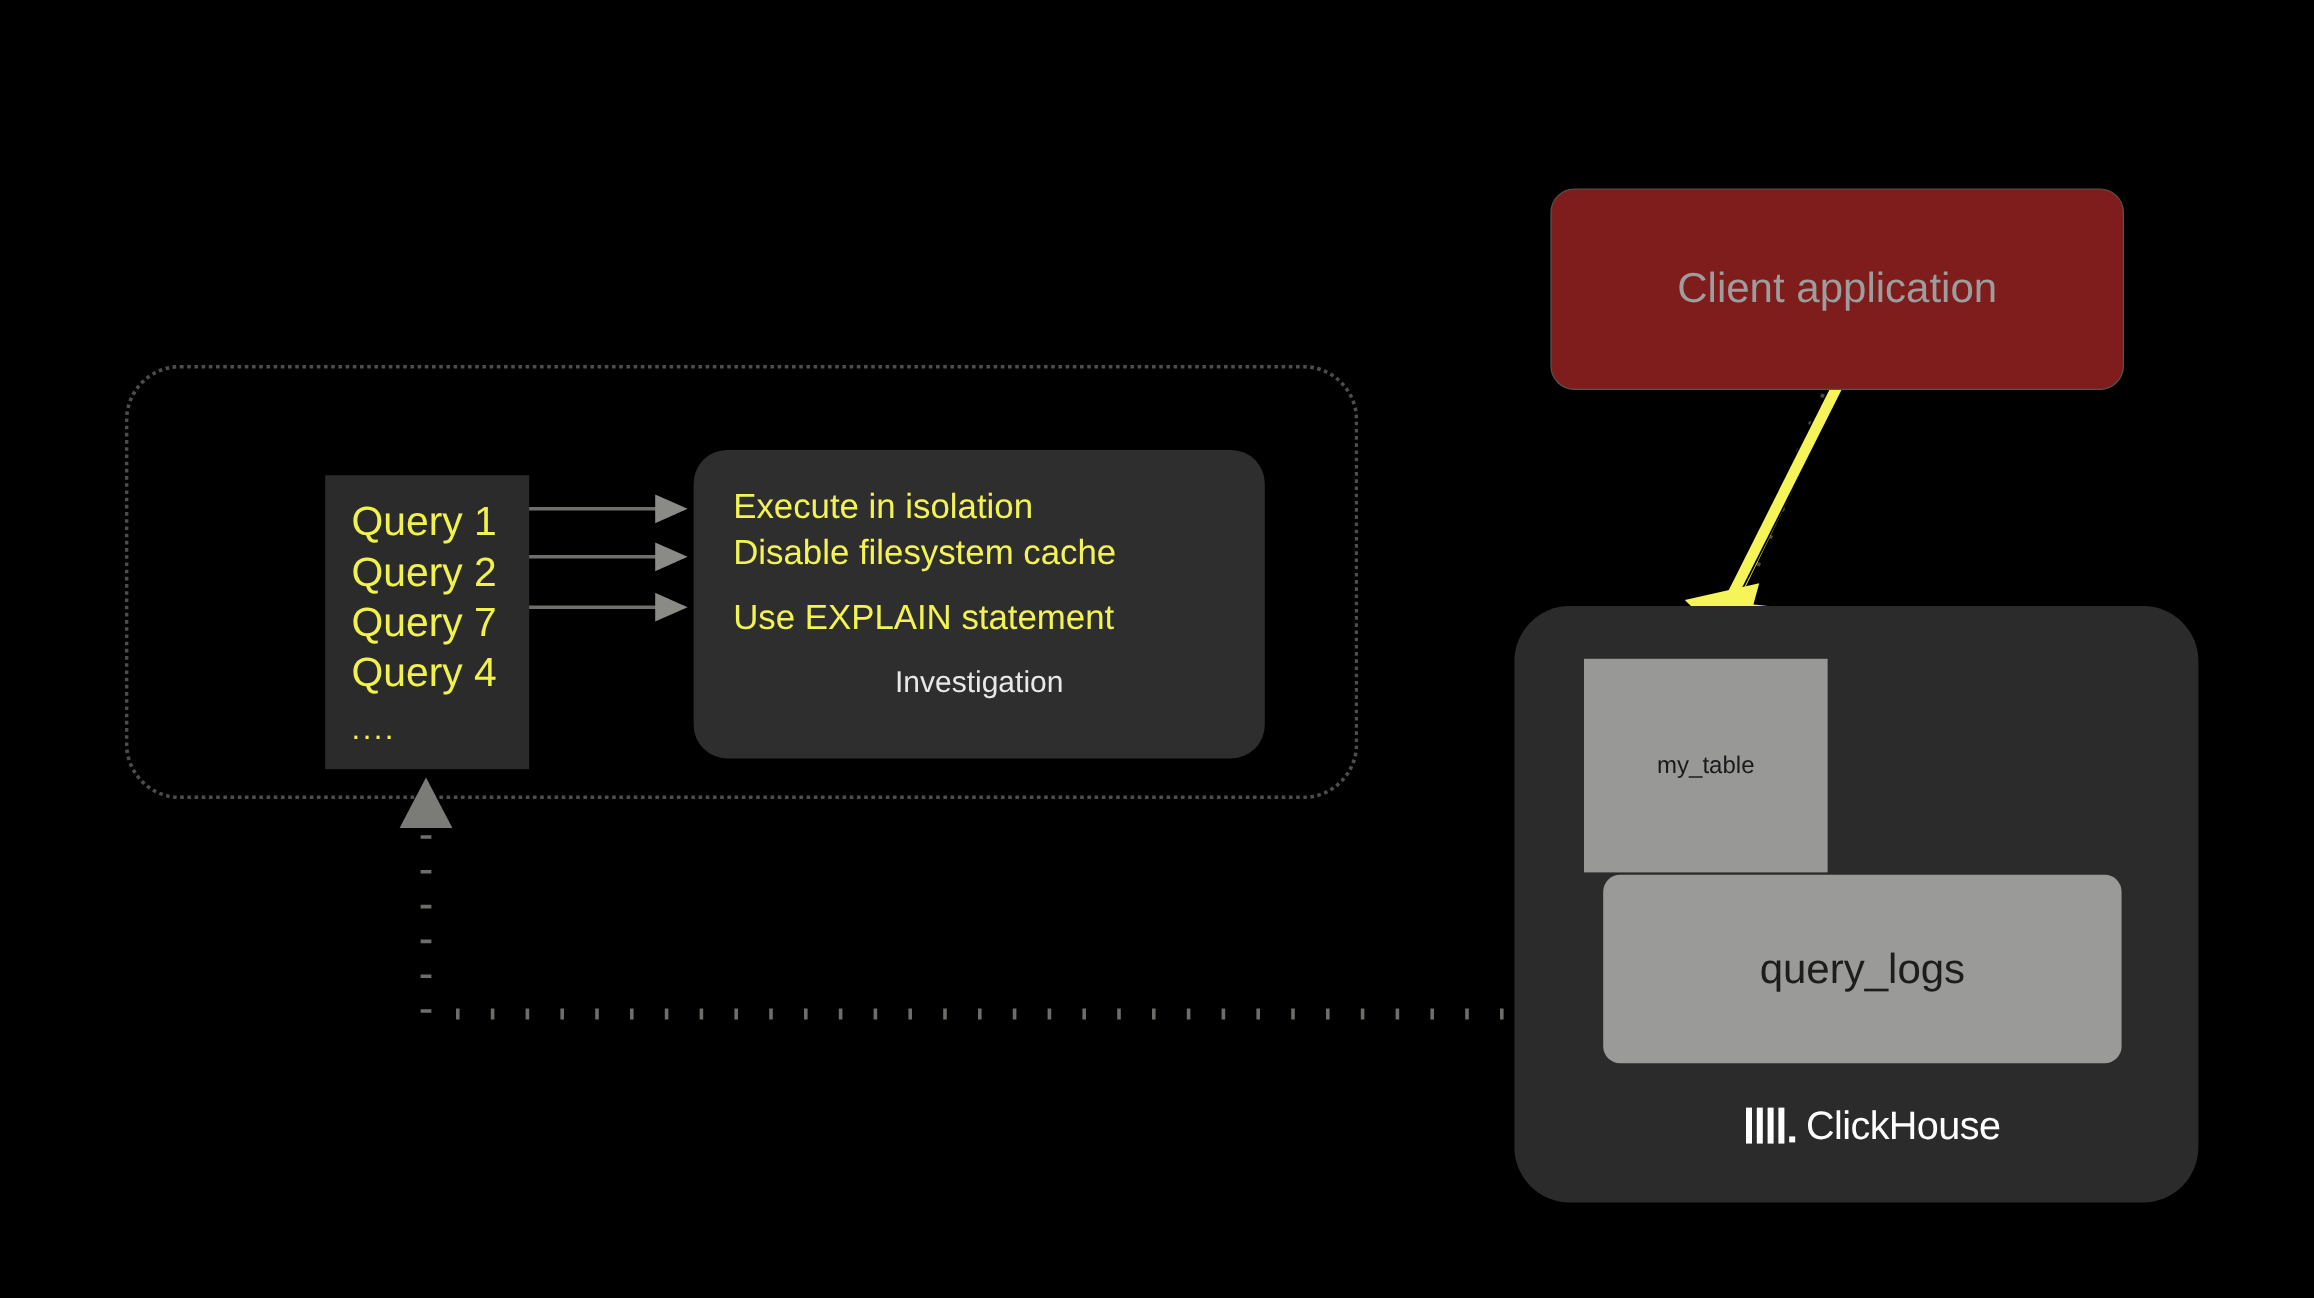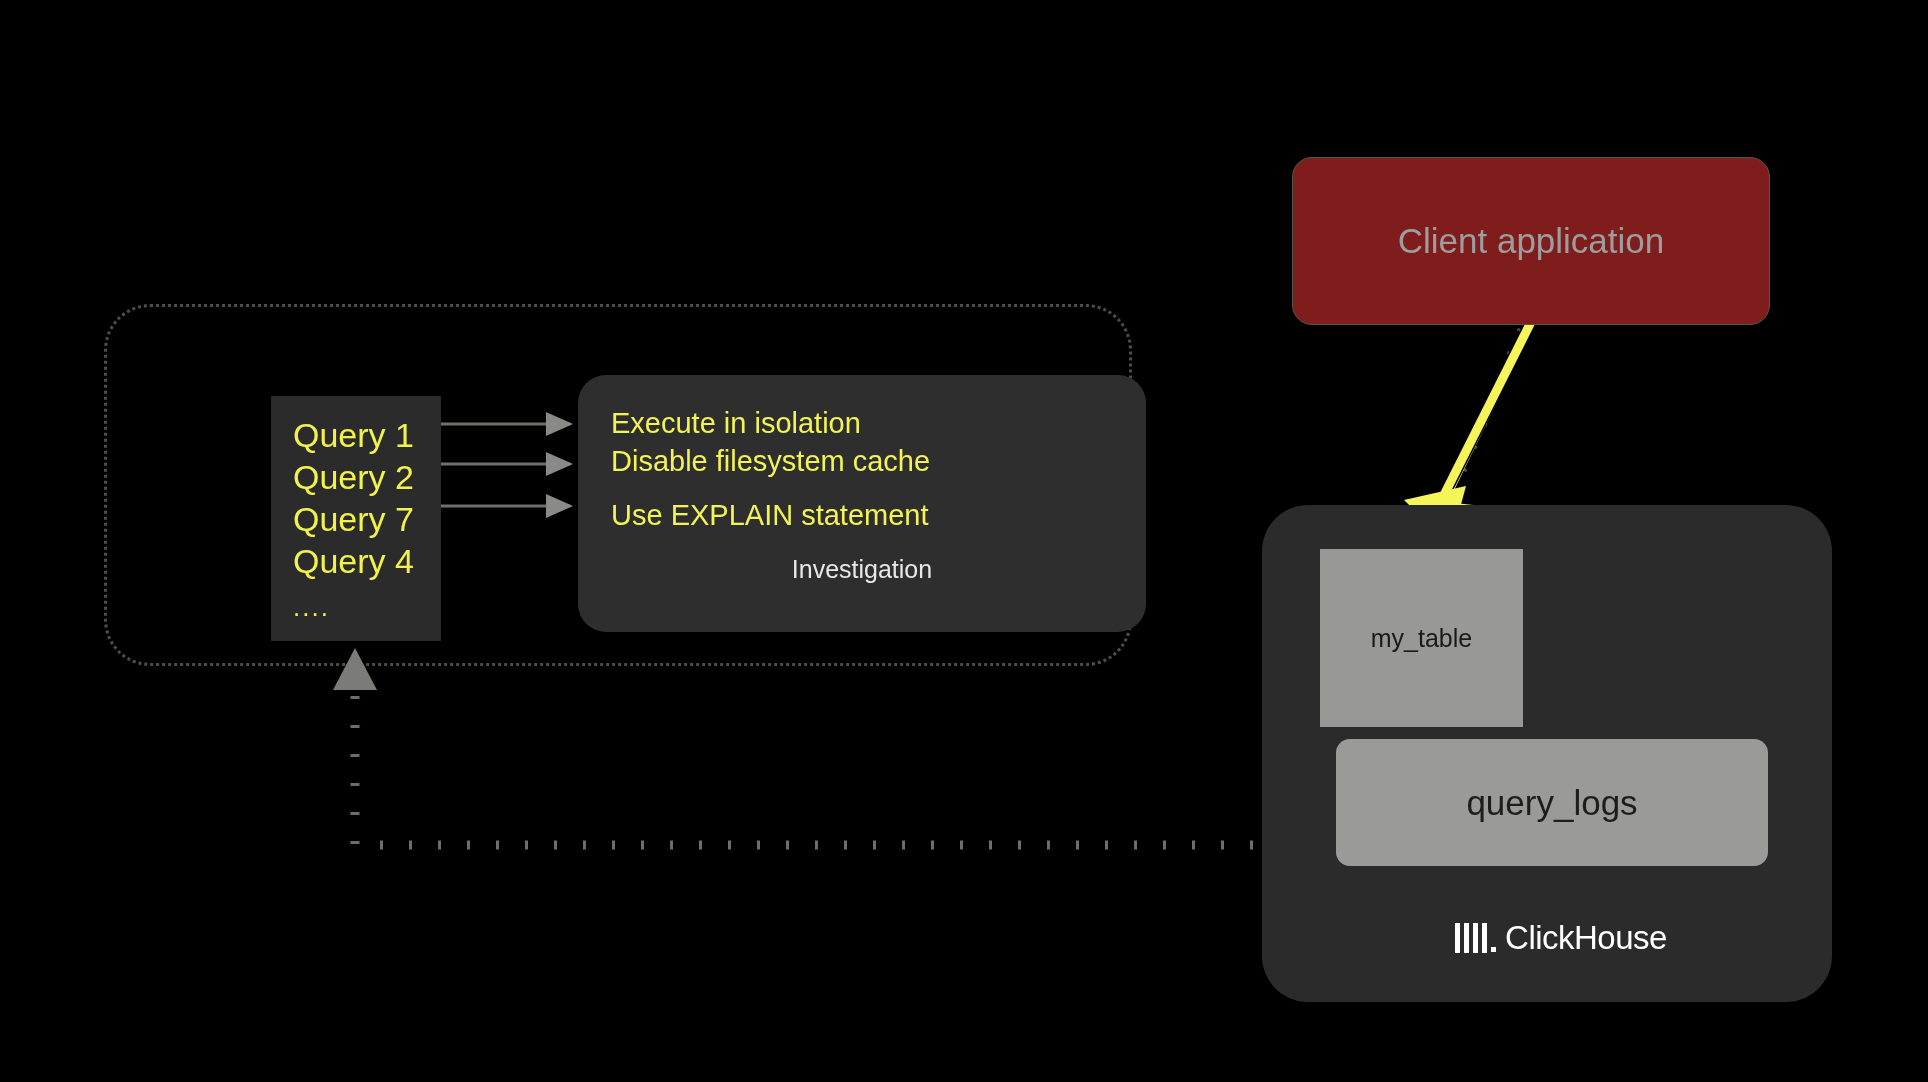--- a/index.html
+++ b/index.html
@@ -61,21 +61,21 @@
     line-height: 42px;
     letter-spacing: 2px;
     margin-top: 4px;
   }
 
   
   .investigation-card {
     position: absolute;
     left: 578px;
     top: 375px;
-    width: 568px;
+    width: 476px;
     height: 257px;
     background: #2e2e2e;
     border-radius: 28px;
     box-sizing: border-box;
   }
   .inv-line {
     position: absolute;
     left: 33px;
     color: #f3f355;
     font-size: 29px;
@@ -129,37 +129,37 @@
     position: absolute;
     width: 203px;
     height: 178px;
     background: #989897;
     display: flex;
     align-items: center;
     justify-content: center;
   }
   .table-box-label {
     color: #1a1a1a;
-    font-size: 25px;
+    font-size: 20px;
   }
   .table-my-table {
     left: 58px;
     top: 44px;
   }
   .table-my-table-v2 {
     left: 346px;
     top: 44px;
     background: radial-gradient(circle at 50% 45%, #c9c9c8 0%, #b3b3b2 22%, #9a9a99 55%, #7e7e7d 100%);
   }
   .query-logs-box {
     position: absolute;
     left: 74px;
-    top: 234px;
+    top: 224px;
     width: 432px;
-    height: 127px;
+    height: 157px;
     background: #9a9a99;
     border-radius: 14px;
     display: flex;
     align-items: center;
     justify-content: center;
   }
   .query-logs-label {
     color: #1d1d1d;
     font-size: 35px;
   }

